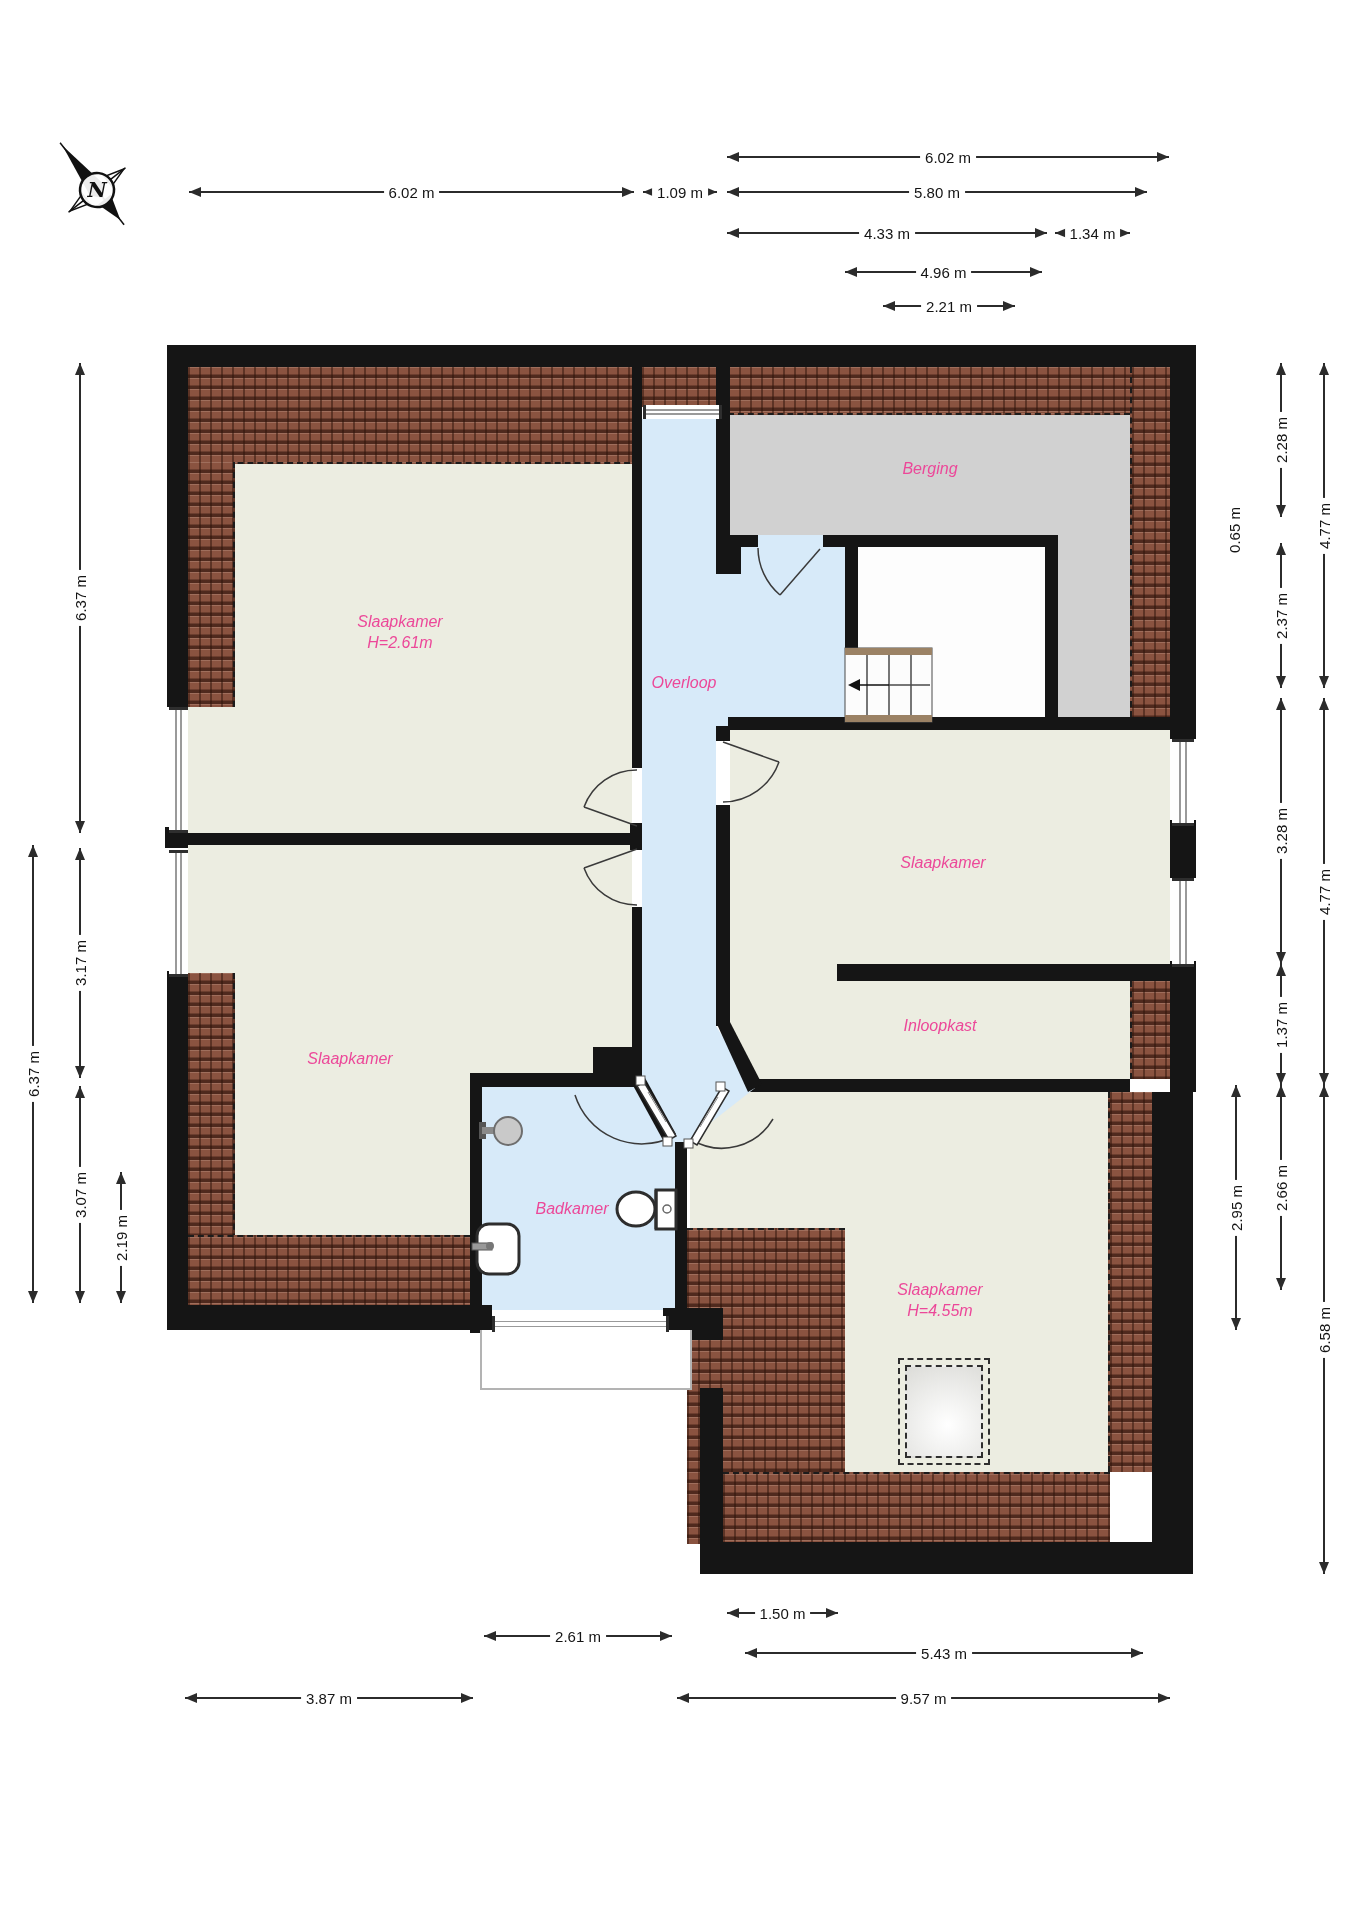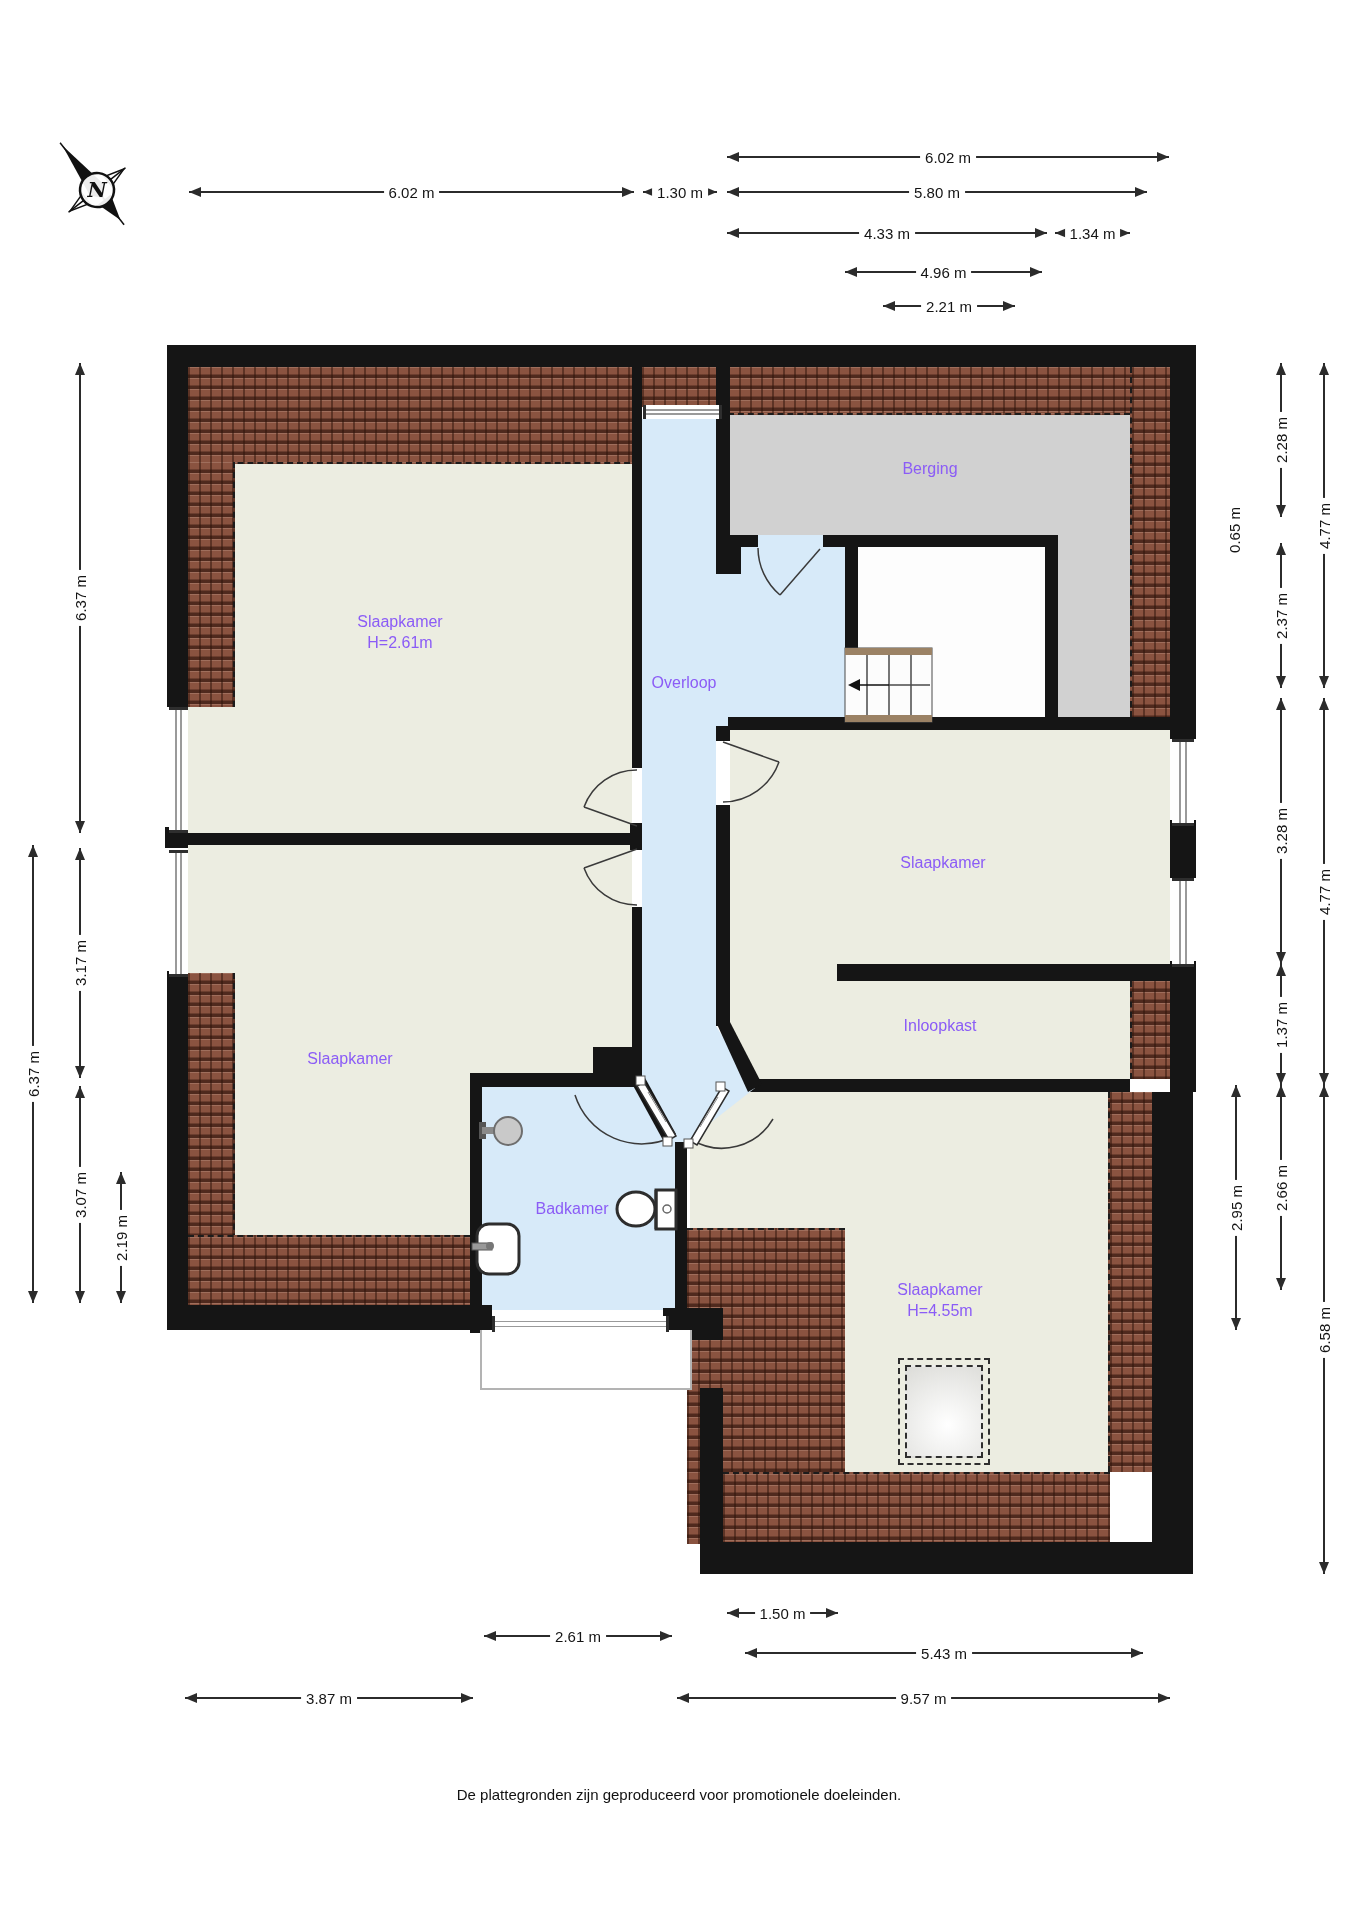--- a/index.html
+++ b/index.html
@@ -19,21 +19,21 @@
   .d-bottom{border-bottom:2px dashed #1c1c1c;}
   .d-left{border-left:2px dashed #1c1c1c;}
   .d-right{border-right:2px dashed #1c1c1c;}
   .win-v{position:absolute;background:linear-gradient(90deg,#fff 0 30%,#9a9a9a 30% 40%,#fff 40% 60%,#9a9a9a 60% 70%,#fff 70% 100%);border-top:3px solid #2e2e2e;border-bottom:3px solid #2e2e2e;}
   .win-h{position:absolute;background:linear-gradient(180deg,#fff 0 30%,#9a9a9a 30% 40%,#fff 40% 60%,#9a9a9a 60% 70%,#fff 70% 100%);border-left:3px solid #2e2e2e;border-right:3px solid #2e2e2e;}
   .dormer{position:absolute;background:#fff;border:2px solid #b3b3b3;border-top:none;}
   .skylight{position:absolute;border:2px dashed #2e2e2e;}
   .skylight:before{content:"";position:absolute;inset:5px;border:2px dashed #2e2e2e;
     background:radial-gradient(circle at 55% 65%, #ffffff 0%, #ececea 55%, #dcdcd8 100%);}
   
-  .rlab{position:absolute;transform:translate(-50%,-50%);font-size:16px;line-height:21px;color:#8b5cf6;text-align:center;white-space:nowrap;}
+  .rlab{position:absolute;transform:translate(-50%,-50%);font-size:16px;line-height:21px;color:#ec4899;text-align:center;white-space:nowrap;font-style:italic;}
   
   .dim{position:absolute;text-align:center;}
   .dim-h{height:0;border-top:2px solid #2b2b2b;}
   .dim-v{width:0;border-left:2px solid #2b2b2b;}
   .ah{position:absolute;width:0;height:0;top:-6px;}
   .ah.l{left:0;border-top:5px solid transparent;border-bottom:5px solid transparent;border-right:12px solid #2b2b2b;}
   .ah.r{right:0;border-top:5px solid transparent;border-bottom:5px solid transparent;border-left:12px solid #2b2b2b;}
   .av{position:absolute;width:0;height:0;left:-6px;}
   .av.t{top:0;border-left:5px solid transparent;border-right:5px solid transparent;border-bottom:12px solid #2b2b2b;}
   .av.b{bottom:0;border-left:5px solid transparent;border-right:5px solid transparent;border-top:12px solid #2b2b2b;}
@@ -233,21 +233,21 @@
     <span class="dlab">6.02 m</span>
   </div>
 <div class="dim dim-h" style="left:189px;top:191px;width:445px">
     <i class="ah l"></i>
     <i class="ah r"></i>
     <span class="dlab">6.02 m</span>
   </div>
 <div class="dim dim-h" style="left:643px;top:191px;width:74px">
     <i class="ah l"></i>
     <i class="ah r"></i>
-    <span class="dlab">1.30 m</span>
+    <span class="dlab">1.09 m</span>
   </div>
 <div class="dim dim-h" style="left:727px;top:191px;width:420px">
     <i class="ah l"></i>
     <i class="ah r"></i>
     <span class="dlab">5.80 m</span>
   </div>
 <div class="dim dim-h" style="left:727px;top:232px;width:320px">
     <i class="ah l"></i>
     <i class="ah r"></i>
     <span class="dlab">4.33 m</span>
@@ -363,14 +363,13 @@
     <i class="ah r"></i>
     <span class="dlab">2.61 m</span>
   </div>
 <div class="dim dim-h" style="left:677px;top:1697px;width:493px">
     <i class="ah l"></i>
     <i class="ah r"></i>
     <span class="dlab">9.57 m</span>
   </div>
 
 <div class="footer">
-  <div>De plattegronden zijn geproduceerd voor promotionele doeleinden.</div>
 </div>
 
 </body></html>

